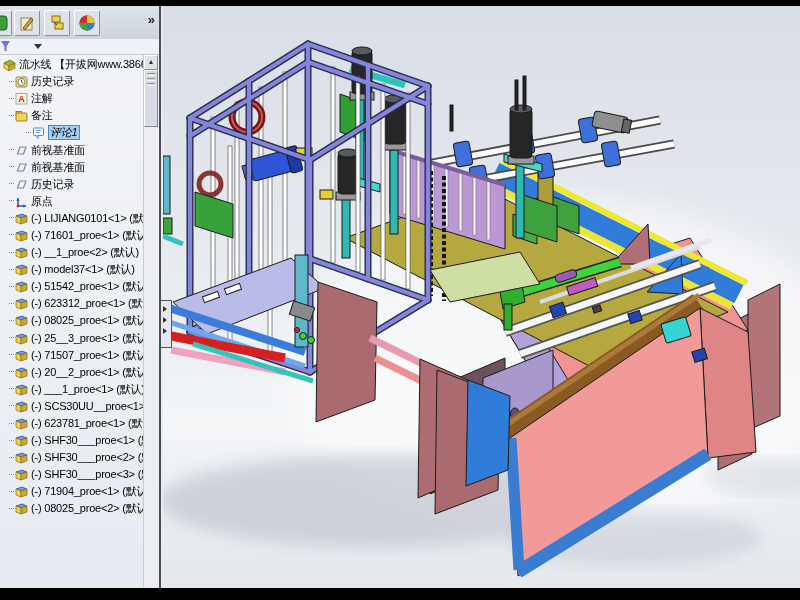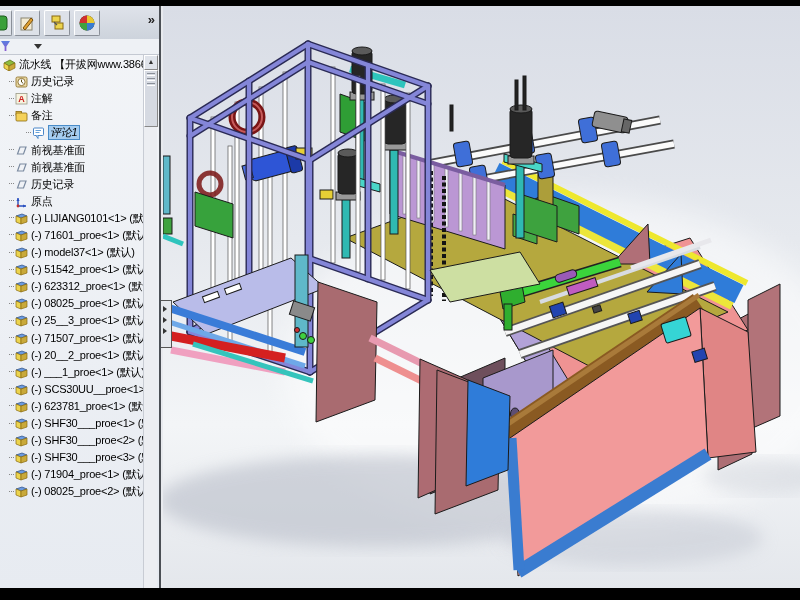--- a/index.html
+++ b/index.html
@@ -198,20 +198,31 @@
         <div class="trow ind1">
           <span class="conn"></span>
           <span class="ticon">
             <svg width="13" height="13" viewBox="0 0 13 13">
               <polygon points="1,4 7,2 12,4 6,6" fill="#6a9ae0" stroke="#2a4a80" stroke-width="0.7"></polygon>
               <polygon points="1,4 6,6 6,12 1,10" fill="#ecd44e" stroke="#8a6a10" stroke-width="0.7"></polygon>
               <polygon points="6,6 12,4 12,10 6,12" fill="#c9a93a" stroke="#8a6a10" stroke-width="0.7"></polygon>
             </svg>
           </span>
           <span class="tlabel">(-) 71601_proe&lt;1&gt; (默认)</span>
+        </div>
+        <div class="trow ind1">
+          <span class="conn"></span>
+          <span class="ticon">
+            <svg width="13" height="13" viewBox="0 0 13 13">
+              <polygon points="1,4 7,2 12,4 6,6" fill="#6a9ae0" stroke="#2a4a80" stroke-width="0.7"></polygon>
+              <polygon points="1,4 6,6 6,12 1,10" fill="#ecd44e" stroke="#8a6a10" stroke-width="0.7"></polygon>
+              <polygon points="6,6 12,4 12,10 6,12" fill="#c9a93a" stroke="#8a6a10" stroke-width="0.7"></polygon>
+            </svg>
+          </span>
+          <span class="tlabel">(-) __1_proe&lt;2&gt; (默认)</span>
         </div>
         <div class="trow ind1">
           <span class="conn"></span>
           <span class="ticon">
             <svg width="13" height="13" viewBox="0 0 13 13">
               <polygon points="1,4 7,2 12,4 6,6" fill="#6a9ae0" stroke="#2a4a80" stroke-width="0.7"></polygon>
               <polygon points="1,4 6,6 6,12 1,10" fill="#ecd44e" stroke="#8a6a10" stroke-width="0.7"></polygon>
               <polygon points="6,6 12,4 12,10 6,12" fill="#c9a93a" stroke="#8a6a10" stroke-width="0.7"></polygon>
             </svg>
           </span>

